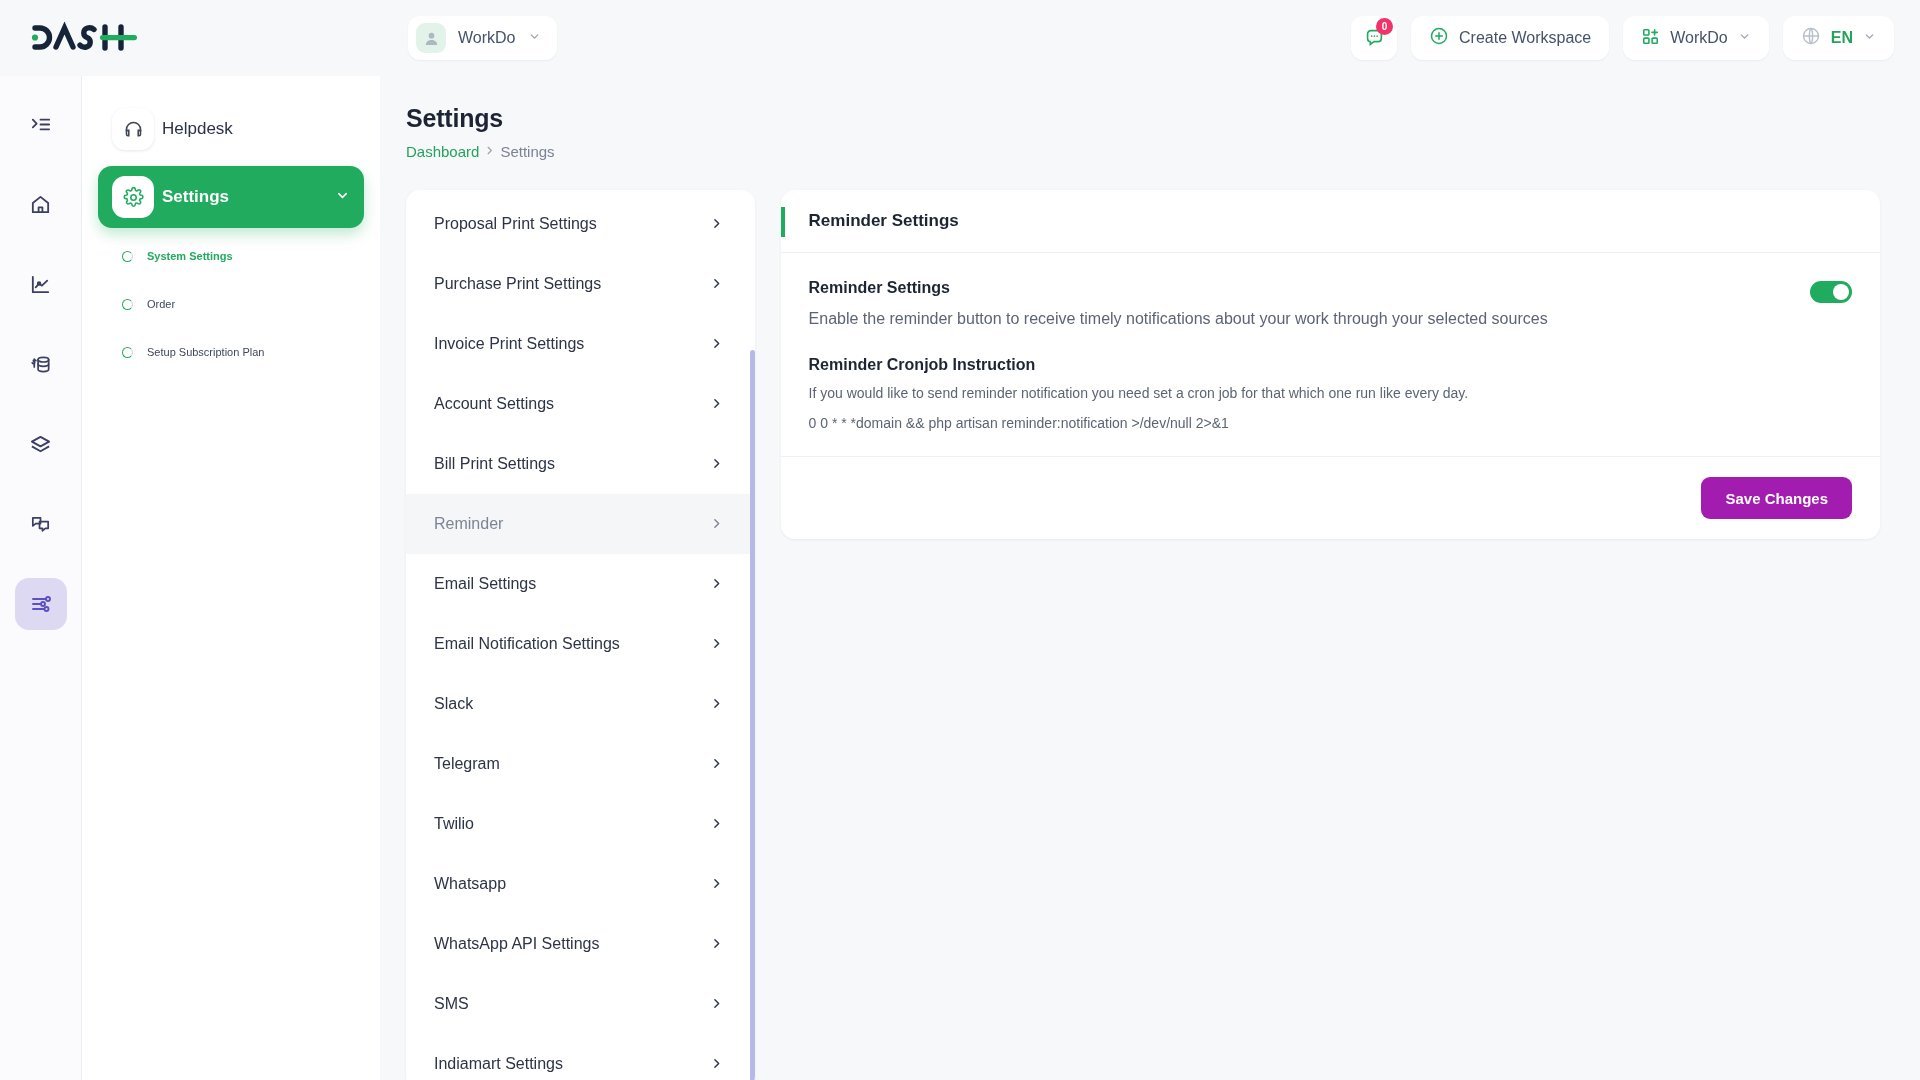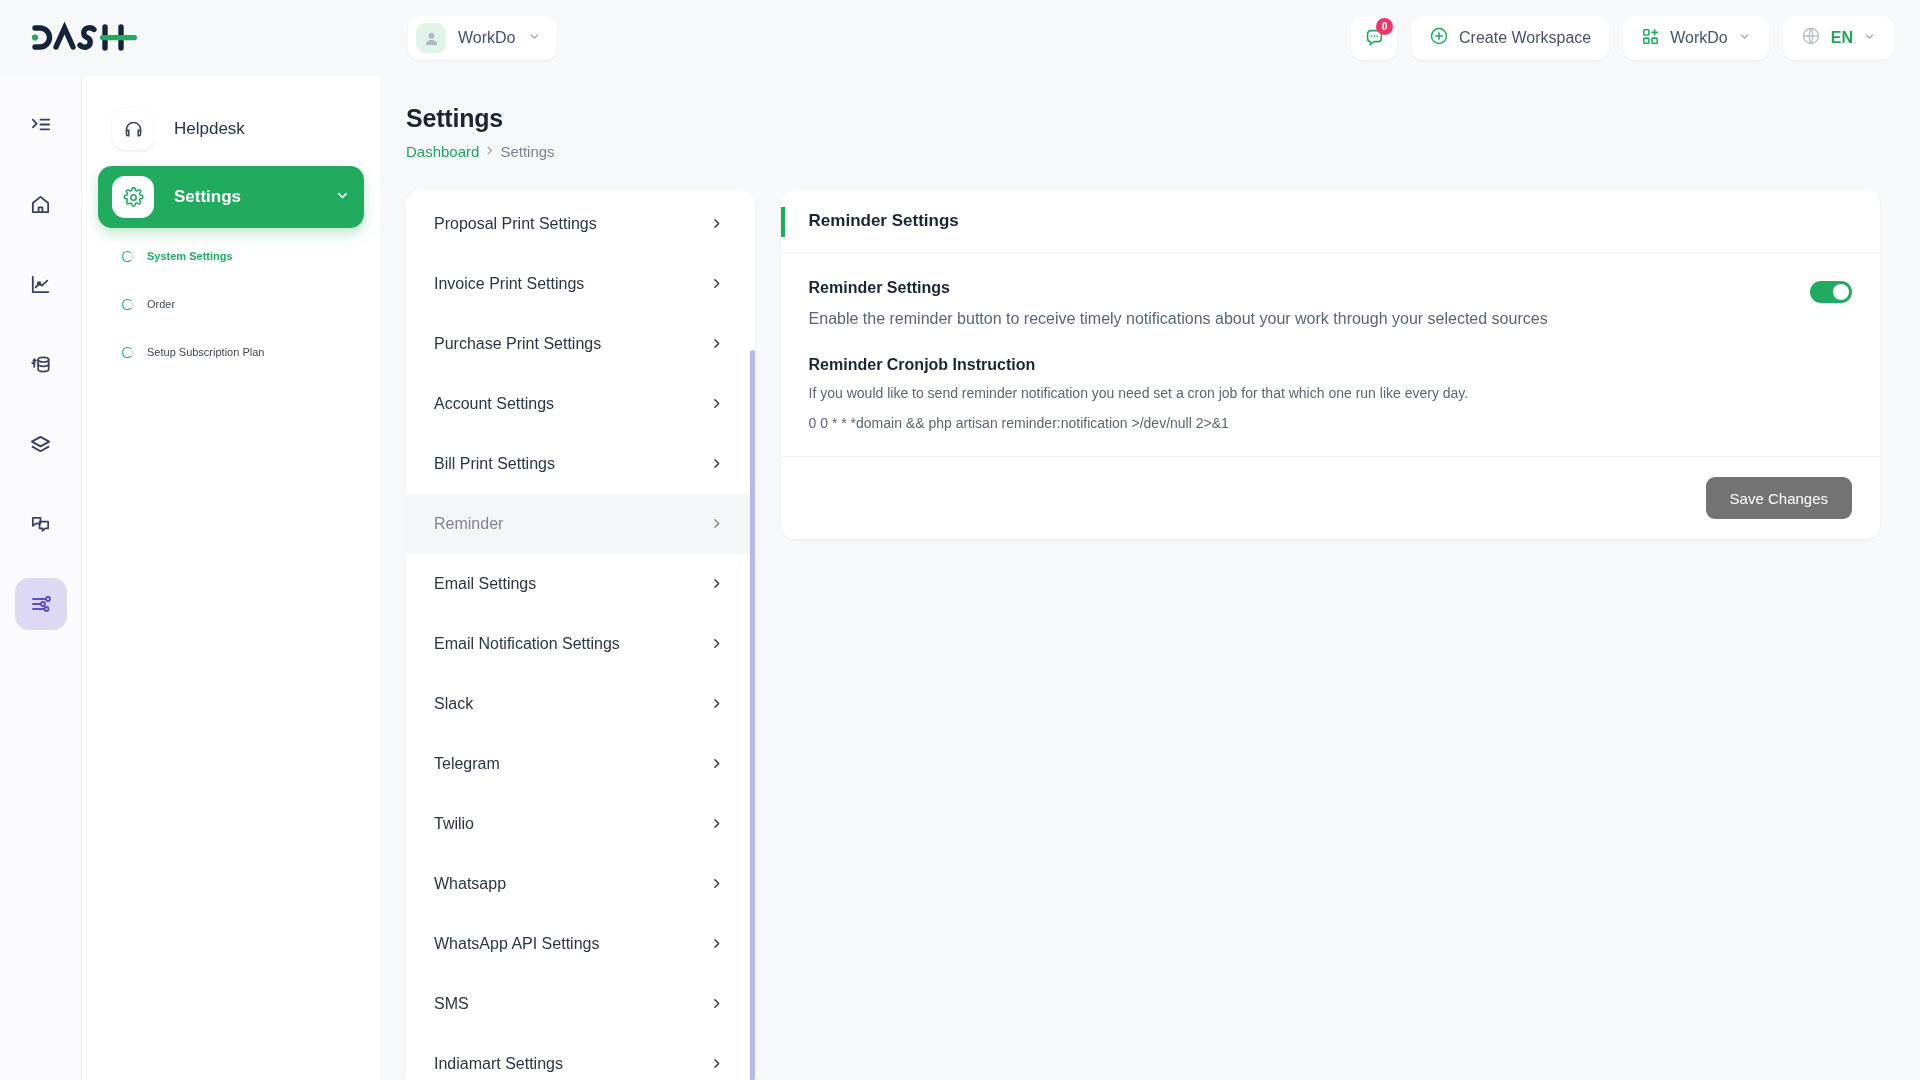--- a/index.html
+++ b/index.html
@@ -64,21 +64,21 @@
     display:flex; align-items:center; justify-content:center; color:#3b3f63;
   }
   .rail-item.active{ background:#ded9f3; color:#5b4ec7; }
 
   
   .sidenav{
     position:absolute; top:76px; left:82px; width:298px; height:1004px;
     background:#ffffff; padding:22px 16px 0 16px; z-index:15;
   }
   .nav-row{
-    display:flex; align-items:center; gap:20px;
+    display:flex; align-items:center; gap:8px;
     height:62px; border-radius:14px; padding:0 14px; margin-bottom:6px;
   }
   .nav-row.active{
     background:#21ab5f;
     box-shadow:0 6px 14px rgba(33,171,95,.28);
   }
   .nav-badge{
     width:42px; height:42px; border-radius:13px; background:#fff;
     display:flex; align-items:center; justify-content:center;
     box-shadow:0 1px 3px rgba(16,24,40,.10);
@@ -151,22 +151,22 @@
   .toggle .knob{
     position:absolute; top:3px; right:3px; width:16px; height:16px;
     border-radius:50%; background:#fff;
   }
   .cron-block{ margin-top:26px; }
   .cron-title{ font-size:16px; font-weight:700; color:#1d2535; }
   .cron-line{ font-size:14px; color:#5c6474; margin-top:9px; line-height:1.5; }
 
   .detail-foot{ padding:20px 28px; display:flex; justify-content:flex-end; }
   .save-btn{
-    background:#737373; color:#fff; border:none; border-radius:9px;
-    height:42px; padding:0 24px; font-size:15px; font-weight:400;
+    background:#a21caf; color:#fff; border:none; border-radius:9px;
+    height:42px; padding:0 24px; font-size:15px; font-weight:700;
     font-family:"Liberation Sans", sans-serif; cursor:pointer;
   }
 </style>
 </head>
 <body>
 
 <div class="topbar">
 
   <div class="logo-wrap">
     <div class="logo">
@@ -372,27 +372,27 @@
 
     <div class="list-card">
       <div class="list-scroll" id="settings-list">
           <div class="list-item">
             <span>Proposal Print Settings</span>
             <span class="arr"><svg width="13" height="13" viewBox="0 0 24 24" fill="none" stroke="currentColor" stroke-width="2.6" stroke-linecap="round" stroke-linejoin="round">
                 <polyline points="9 5 16 12 9 19"></polyline>
               </svg></span>
           </div>
           <div class="list-item">
+            <span>Purchase Print Settings</span>
+            <span class="arr"><svg width="13" height="13" viewBox="0 0 24 24" fill="none" stroke="currentColor" stroke-width="2.6" stroke-linecap="round" stroke-linejoin="round">
+                <polyline points="9 5 16 12 9 19"></polyline>
+              </svg></span>
+          </div>
+          <div class="list-item">
             <span>Invoice Print Settings</span>
-            <span class="arr"><svg width="13" height="13" viewBox="0 0 24 24" fill="none" stroke="currentColor" stroke-width="2.6" stroke-linecap="round" stroke-linejoin="round">
-                <polyline points="9 5 16 12 9 19"></polyline>
-              </svg></span>
-          </div>
-          <div class="list-item">
-            <span>Purchase Print Settings</span>
             <span class="arr"><svg width="13" height="13" viewBox="0 0 24 24" fill="none" stroke="currentColor" stroke-width="2.6" stroke-linecap="round" stroke-linejoin="round">
                 <polyline points="9 5 16 12 9 19"></polyline>
               </svg></span>
           </div>
           <div class="list-item">
             <span>Account Settings</span>
             <span class="arr"><svg width="13" height="13" viewBox="0 0 24 24" fill="none" stroke="currentColor" stroke-width="2.6" stroke-linecap="round" stroke-linejoin="round">
                 <polyline points="9 5 16 12 9 19"></polyline>
               </svg></span>
           </div>

